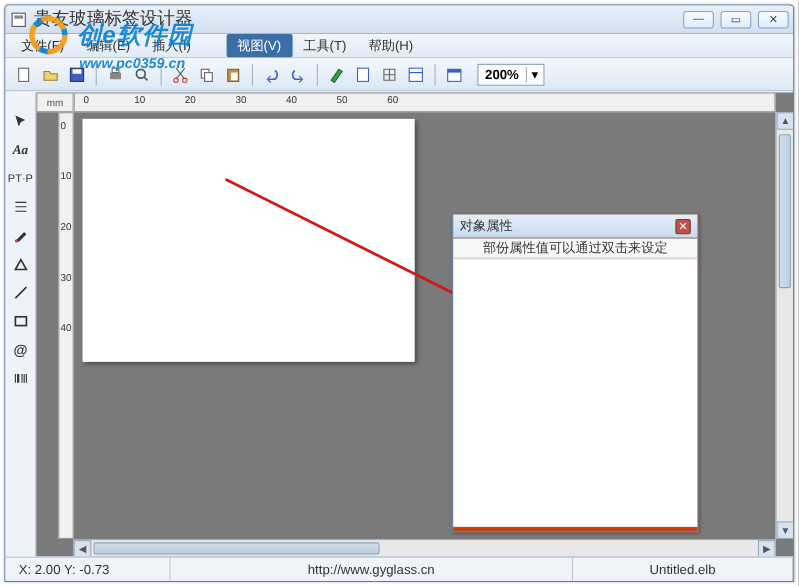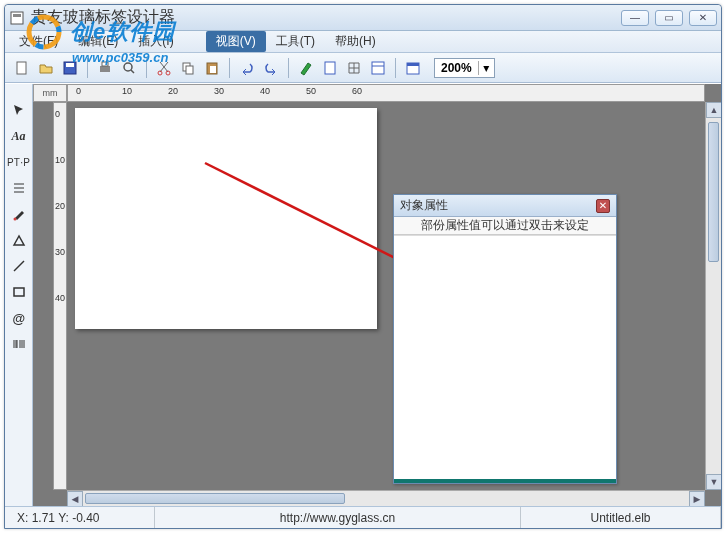--- a/index.html
+++ b/index.html
@@ -29,21 +29,21 @@
 .pal-btn { width: 22px; height: 20px; display: flex; align-items: center; justify-content: center; cursor: pointer; font-size: 13px; color: #333; }
 
 .canvas-area { flex: 1; background: #7a7a7a; position: relative; overflow: hidden; }
 .ruler-corner { position: absolute; left: 0; top: 0; width: 34px; height: 18px; background: #f0f0f0; border: 1px solid #999; font-size: 9px; display:flex; align-items:center; justify-content:center; color:#555; }
 .ruler-h { position: absolute; left: 34px; top: 0; right: 16px; height: 18px; background: #f0f0f0; border: 1px solid #999; }
 .ruler-v { position: absolute; left: 20px; top: 18px; width: 14px; bottom: 16px; background: #f0f0f0; border: 1px solid #999; }
 .ruler-h .tick-label { position:absolute; top:1px; font-size:9px; color:#333; }
 .ruler-v .tick-label { position:absolute; left:1px; font-size:9px; color:#333; transform-origin:left top; }
 .page { position: absolute; left: 42px; top: 24px; width: 302px; height: 221px; background: #fff; box-shadow: 2px 2px 4px rgba(0,0,0,0.4); }
 
-.prop-panel { position: absolute; left: 360px; top: 110px; width: 224px; height: 290px; background: #0f766e; border: 1px solid #6b8bb0; box-shadow: 1px 1px 3px rgba(0,0,0,0.3); }
+.prop-panel { position: absolute; left: 378px; top: 110px; width: 224px; height: 290px; background: #c2410c; border: 1px solid #6b8bb0; box-shadow: 1px 1px 3px rgba(0,0,0,0.3); }
 .prop-title { height: 22px; background: linear-gradient(#e4eef8,#c8daee); border-bottom: 1px solid #9ab0ca; display: flex; align-items: center; padding: 0 6px; }
 .prop-title-text { flex: 1; color: #333; }
 .prop-close { width: 14px; height: 14px; background: #c05050; color:#fff; border:1px solid #803030; display:flex; align-items:center; justify-content:center; font-size:10px; cursor:pointer; border-radius:2px; }
 .prop-hint { padding: 0 8px; background: #f8f8f8; border-bottom: 1px solid #ccc; text-align: center; color: #333; }
 .prop-body { flex:1; background:#fff; height: calc(100% - 44px); border-top:1px solid #ddd; }
 
 .scrollbar-v { position:absolute; right:0; top:18px; bottom:16px; width:16px; background:#e8e8e8; border-left:1px solid #aaa; }
 .scrollbar-h { position:absolute; left:34px; right:16px; bottom:0; height:16px; background:#e8e8e8; border-top:1px solid #aaa; }
 .sb-thumb-v { position:absolute; left:2px; right:2px; top:20px; height:140px; background:linear-gradient(90deg,#d0dcec,#bccde0); border:1px solid #8aa2bc; border-radius:2px; }
 .sb-thumb-h { position:absolute; top:2px; bottom:2px; left:18px; width:260px; background:linear-gradient(#d0dcec,#bccde0); border:1px solid #8aa2bc; border-radius:2px; }
@@ -279,21 +279,21 @@
       </div>
       <div class="scrollbar-h">
         <div class="sb-btn" style="left:0">◀</div>
         <div class="sb-thumb-h"></div>
         <div class="sb-btn" style="right:0">▶</div>
       </div>
     </div>
   </div>
 
   <div class="statusbar">
-    <div class="status-cell" style="width:150px">X: 1.71  Y: -0.40</div>
+    <div class="status-cell" style="width:150px">X: 2.00  Y: -0.73</div>
     <div class="status-cell wide">http://www.gyglass.cn</div>
     <div class="status-cell file">Untitled.elb</div>
   </div>
 
 </div>
 
 <div class="watermark">
   <div class="wm-logo">
     <svg width="42" height="36">
       <circle cx="20" cy="18" r="15" fill="none" stroke="#f39c12" stroke-width="5" stroke-dasharray="24 8"></circle>

